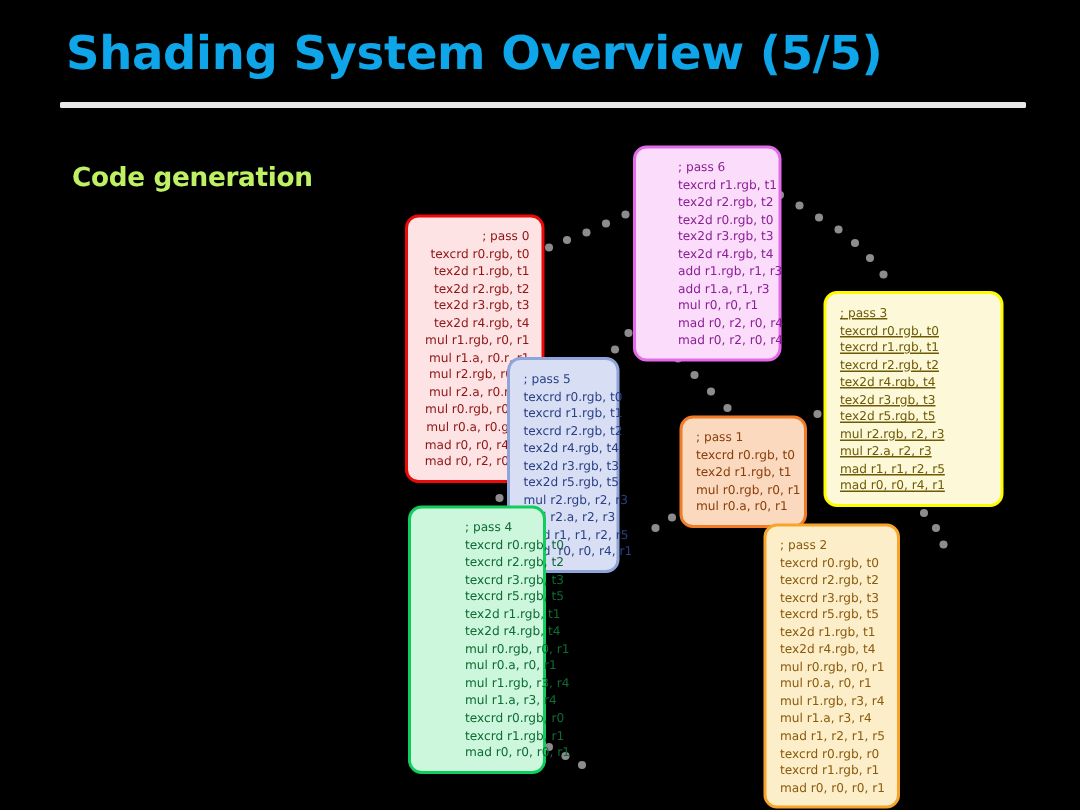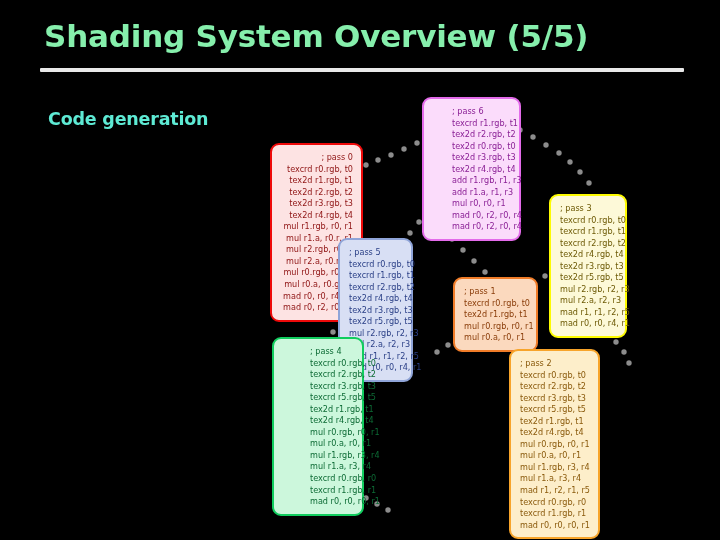--- a/index.html
+++ b/index.html
@@ -6,31 +6,31 @@
   body{
     width:720px;height:540px;background:#000;overflow:hidden;
     font-family:"DejaVu Sans","Liberation Sans",sans-serif;position:relative;
   }
   #slide{position:absolute;inset:0;width:720px;height:540px;}
 
   
   .title{
     position:absolute;left:44px;top:18px;
     font-family:"DejaVu Sans","Liberation Sans",sans-serif;
-    font-size:31px;font-weight:bold;color:#86efac;letter-spacing:-0.2px;
+    font-size:31px;font-weight:bold;color:#0ea5e9;letter-spacing:-0.2px;
     white-space:nowrap;
   }
   .title-rule{
     position:absolute;left:40px;top:68px;width:644px;height:4px;
     background:#e8e8e8;border-radius:1px;
   }
 
   
   .caption{
-    position:absolute;color:#5eead4;font-size:17.5px;font-weight:bold;
+    position:absolute;color:#bef264;font-size:17.5px;font-weight:bold;
     font-family:"DejaVu Sans","Liberation Sans",sans-serif;line-height:1.25;
     letter-spacing:-0.2px;
   }
   #caption-code{left:48px;top:109px;}
   #caption-object{left:48px;top:452px;}
   #caption-object .ln{display:block;}
 
   
   .dots{position:absolute;left:0;top:0;width:720px;height:540px;pointer-events:none;}
 
@@ -50,21 +50,21 @@
   .bx-mag   {border:2.6px solid #e36bea; background:#fbdcfb; color:#8a1f95;}
   .bx-yel   {border:2.6px solid #fdfb00; background:#fdf9d8; color:#6d5a06;}
   .bx-blu   {border:2.2px solid #8fa4d8; background:#d8dff4; color:#2a3f86;}
   .bx-orgdk {border:2.6px solid #f07c28; background:#fbd9be; color:#8a3d0a;}
   .bx-grn   {border:2.6px solid #10cd5e; background:#ccf7dc; color:#0d6b35;padding-left:36px;}
   .bx-org   {border:2.6px solid #f7a42a; background:#fdeeca; color:#8a5a0c;}
 
   
   #box-pass0{left:270px;top:143px;width:93px;}
   #box-pass6{left:422px;top:97px;width:99px;padding-left:28px;}
-  #box-pass3{left:549px;top:194px;width:78px;}
+  #box-pass3{left:549px;top:194px;width:120px;text-decoration:underline;}
   #box-pass5{left:338px;top:238px;width:75px;}
   #box-pass1{left:453px;top:277px;width:85px;}
   #box-pass4{left:272px;top:337px;width:92px;}
   #box-pass2{left:509px;top:349px;width:91px;}
 </style>
 </head>
 <body>
 
 <div id="slide">
 

